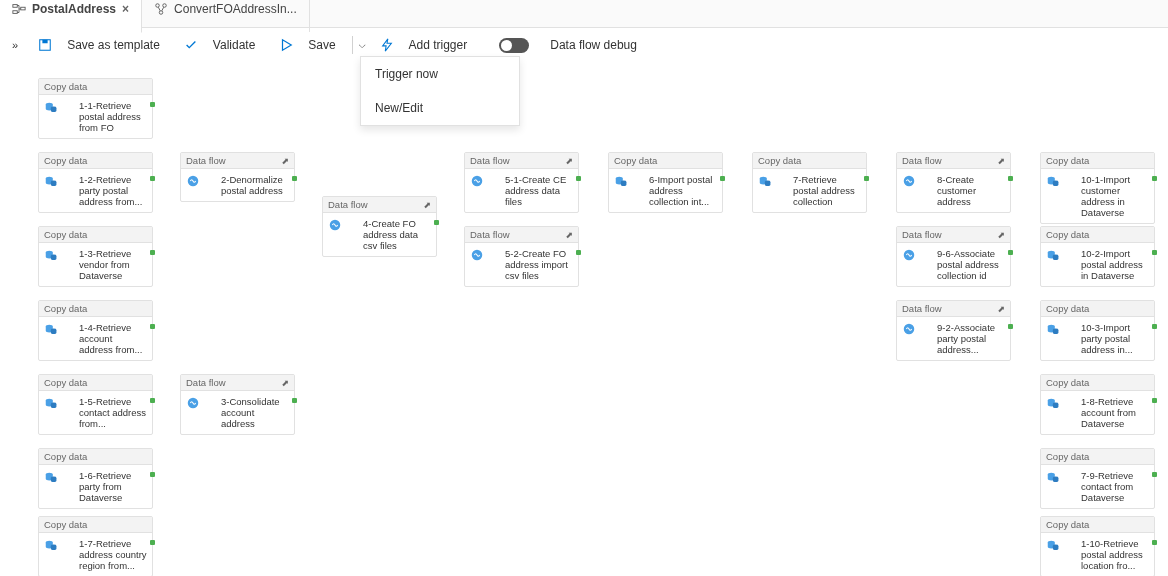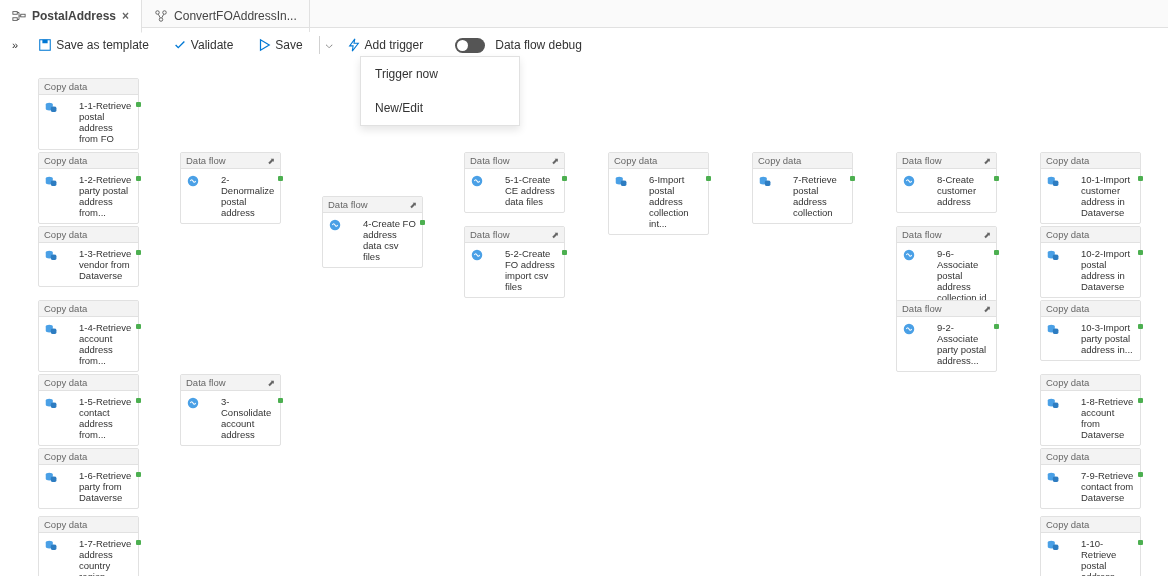--- a/index.html
+++ b/index.html
@@ -1,32 +1,32 @@
 <!DOCTYPE html>
 <html><head>
 <meta charset="utf-8">
 <style>
 *{box-sizing:border-box;margin:0;padding:0}
 body{font-family:"Segoe UI",Arial,sans-serif;font-size:11px;color:#323130;background:#fff;width:1168px;height:576px;overflow:hidden;position:relative}
 .tabbar{display:flex;height:28px;border-bottom:1px solid #e1e1e1;background:#fafafa}
-.tab{display:flex;align-items:center;gap:6px;padding:16px 12px;height:100%;font-size:12px;color:#444;border-right:1px solid #e1e1e1}
+.tab{display:flex;align-items:flex-end;gap:6px;padding:16px 12px;height:100%;font-size:12px;color:#444;border-right:1px solid #e1e1e1}
 .tab.active{background:#fff;border-bottom:1px solid #fff;font-weight:600}
 .tab-close{color:#666}
 .toolbar{display:flex;align-items:center;height:34px;gap:4px;padding:0 6px;position:relative}
 .chev{padding:0 6px;color:#333}
-.tbtn{display:flex;align-items:center;gap:4px;padding:0 10px;height:28px;border-radius:0;color:#333;cursor:pointer;font-size:12px}
+.tbtn{display:flex;align-items:center;gap:15px;padding:0 10px;height:28px;border-radius:0;color:#333;cursor:pointer;font-size:12px}
 .vsep{width:0;height:18px;border-left:1px solid #d1d1d1;margin:0 2px}
 .caret{font-size:9px;color:#555}
 .toggle{position:relative;width:30px;height:15px;background:#555;border-radius:8px;margin-right:6px}
 .toggle .knob{position:absolute;left:2px;top:2px;width:11px;height:11px;border-radius:50%;background:#fff}
 .menu{position:absolute;top:28px;left:360px;width:160px;background:#fff;border:1px solid #e1e1e1;box-shadow:0 4px 8px rgba(0,0,0,.1);z-index:50}
 .menu-item{padding:10px 14px;font-size:12px;color:#333;cursor:pointer}
 .canvas{position:absolute;top:62px;left:0;right:0;bottom:0;background:#fff}
 svg.wires{position:absolute;top:62px;left:0;pointer-events:none}
-.node{position:absolute;width:101px;border:1px solid #e1e1e1;background:#fff;border-radius:2px;font-size:10px;box-shadow:0 0 0 rgba(0,0,0,0)}
+.node{position:absolute;width:115px;border:1px solid #e1e1e1;background:#fff;border-radius:2px;font-size:10px;box-shadow:0 0 0 rgba(0,0,0,0)}
 .node-head{display:flex;justify-content:space-between;align-items:center;background:#f3f3f3;border-bottom:1px solid #e1e1e1;padding:2px 5px;color:#666;font-size:9.5px}
 .expand{color:#666;font-size:9px}
 .node-body{display:flex;align-items:flex-start;padding:5px;gap:21px;min-height:28px}
 .node-body .label{font-size:9.5px;line-height:11px;color:#333}
 .node .port-r{position:absolute;right:-3px;top:23px;width:5px;height:5px;background:#4caf50;border-radius:1px}
 .ico{width:14px;height:14px;flex:0 0 14px}
 </style>
 </head>
 <body>
 

